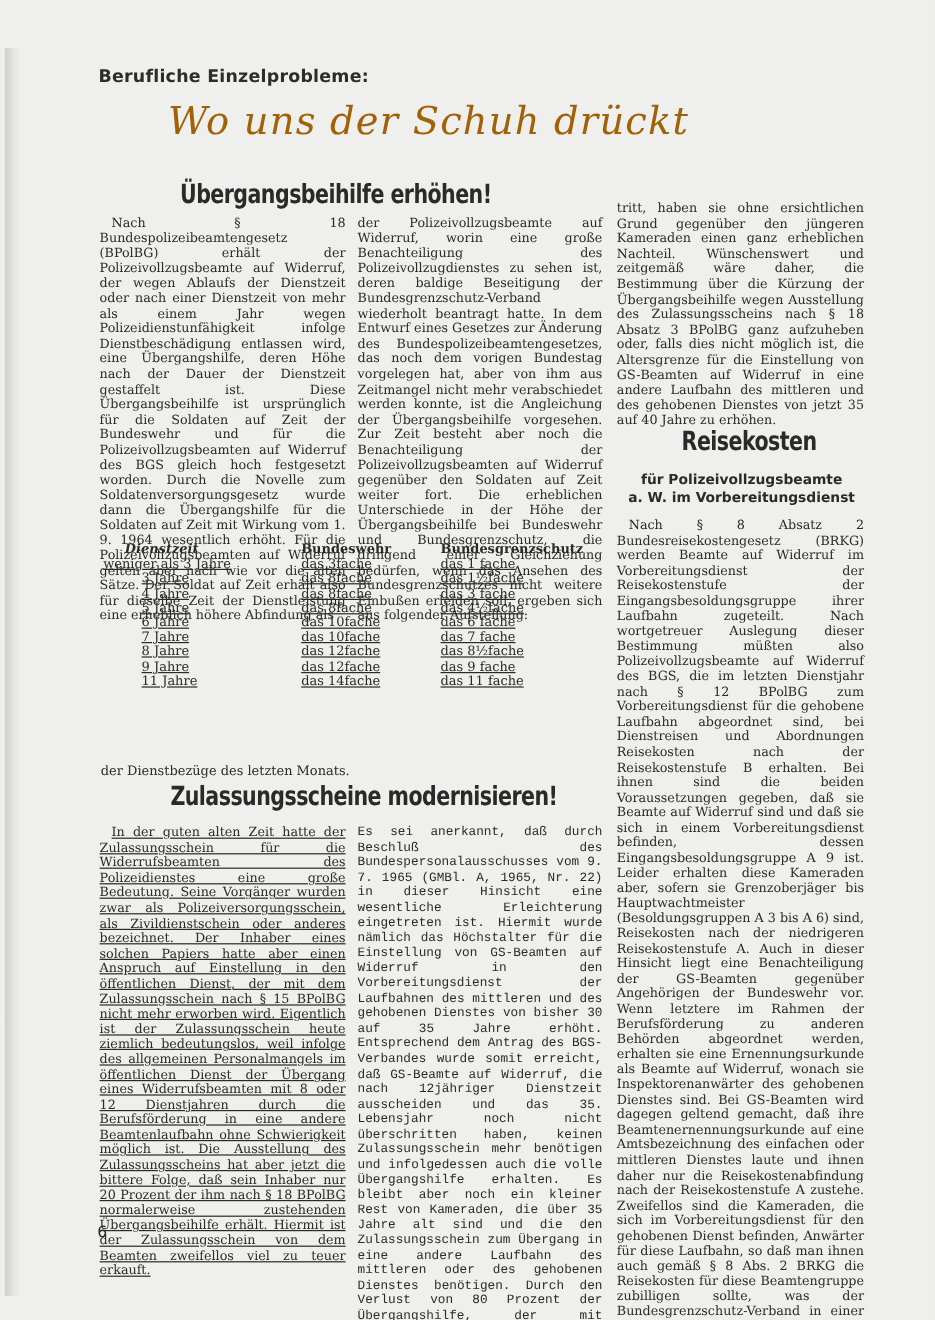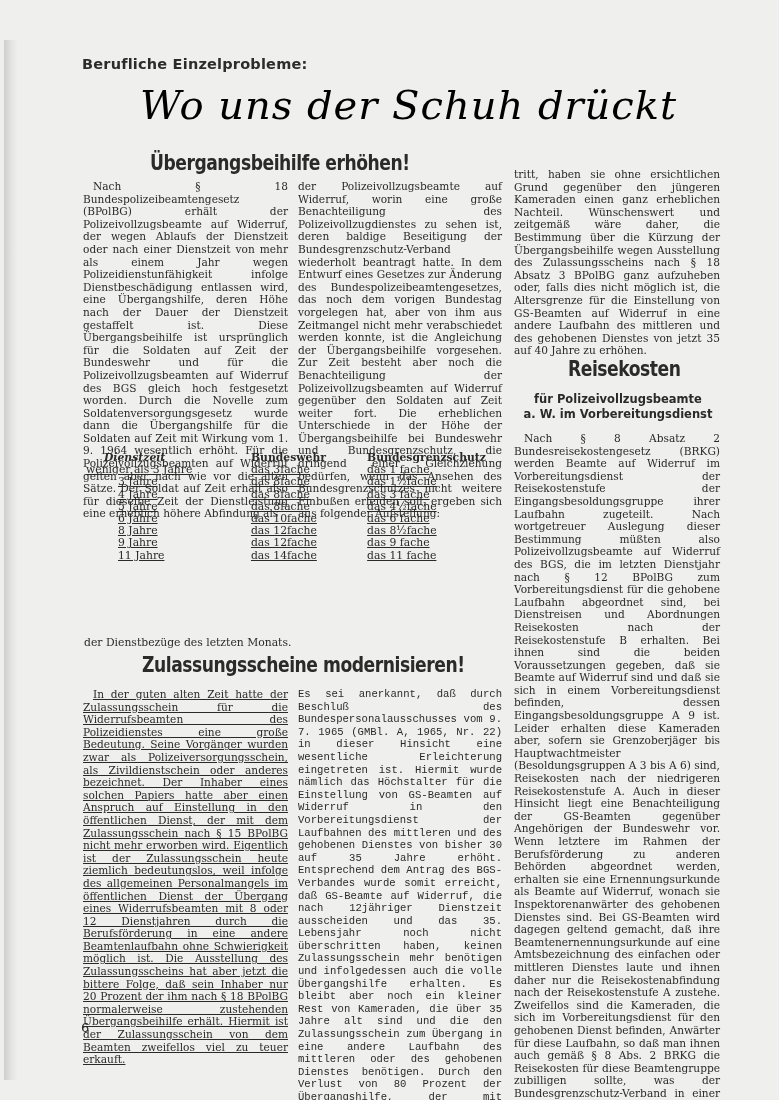--- a/index.html
+++ b/index.html
@@ -19,21 +19,21 @@
     background: linear-gradient(to right, #cfcfcd, #e6e6e4 60%, #efefed);
   }
   .kicker {
     position: absolute; left: 82px; top: 56px;
     font-family: "DejaVu Sans", sans-serif; font-weight: bold;
     font-size: 14.5px; color: #2c2c2c; letter-spacing: 0.2px;
   }
   .title {
     position: absolute; left: 140px; top: 82px; width: 520px;
     font-family: "DejaVu Serif", serif; font-style: italic;
-    font-size: 40px; color: #000000; letter-spacing: 1px; white-space: nowrap;
+    font-size: 32px; color: #a16207; letter-spacing: 1px; white-space: nowrap;
   }
   .headline {
     position: absolute;
     font-family: "DejaVu Sans", sans-serif; font-weight: bold;
     font-size: 19px; color: #2a2a2a; letter-spacing: -0.6px;
     transform: scaleX(0.78); transform-origin: left top; white-space: nowrap;
   }
   .col {
     position: absolute;
     font-size: 10.6px; line-height: 12.6px; text-align: justify;
@@ -100,20 +100,25 @@
           <td style="padding-left: 32px;">5 Jahre</td>
           <td>das 8fache</td>
           <td>das 4½fache</td>
         </tr>
         <tr>
           <td style="padding-left: 32px;">6 Jahre</td>
           <td>das 10fache</td>
           <td>das 6 fache</td>
         </tr>
         <tr>
+          <td style="padding-left: 32px;">7 Jahre</td>
+          <td>das 10fache</td>
+          <td>das 7 fache</td>
+        </tr>
+        <tr>
           <td style="padding-left: 32px;">8 Jahre</td>
           <td>das 12fache</td>
           <td>das 8½fache</td>
         </tr>
         <tr>
           <td style="padding-left: 32px;">9 Jahre</td>
           <td>das 12fache</td>
           <td>das 9 fache</td>
         </tr>
         <tr>

